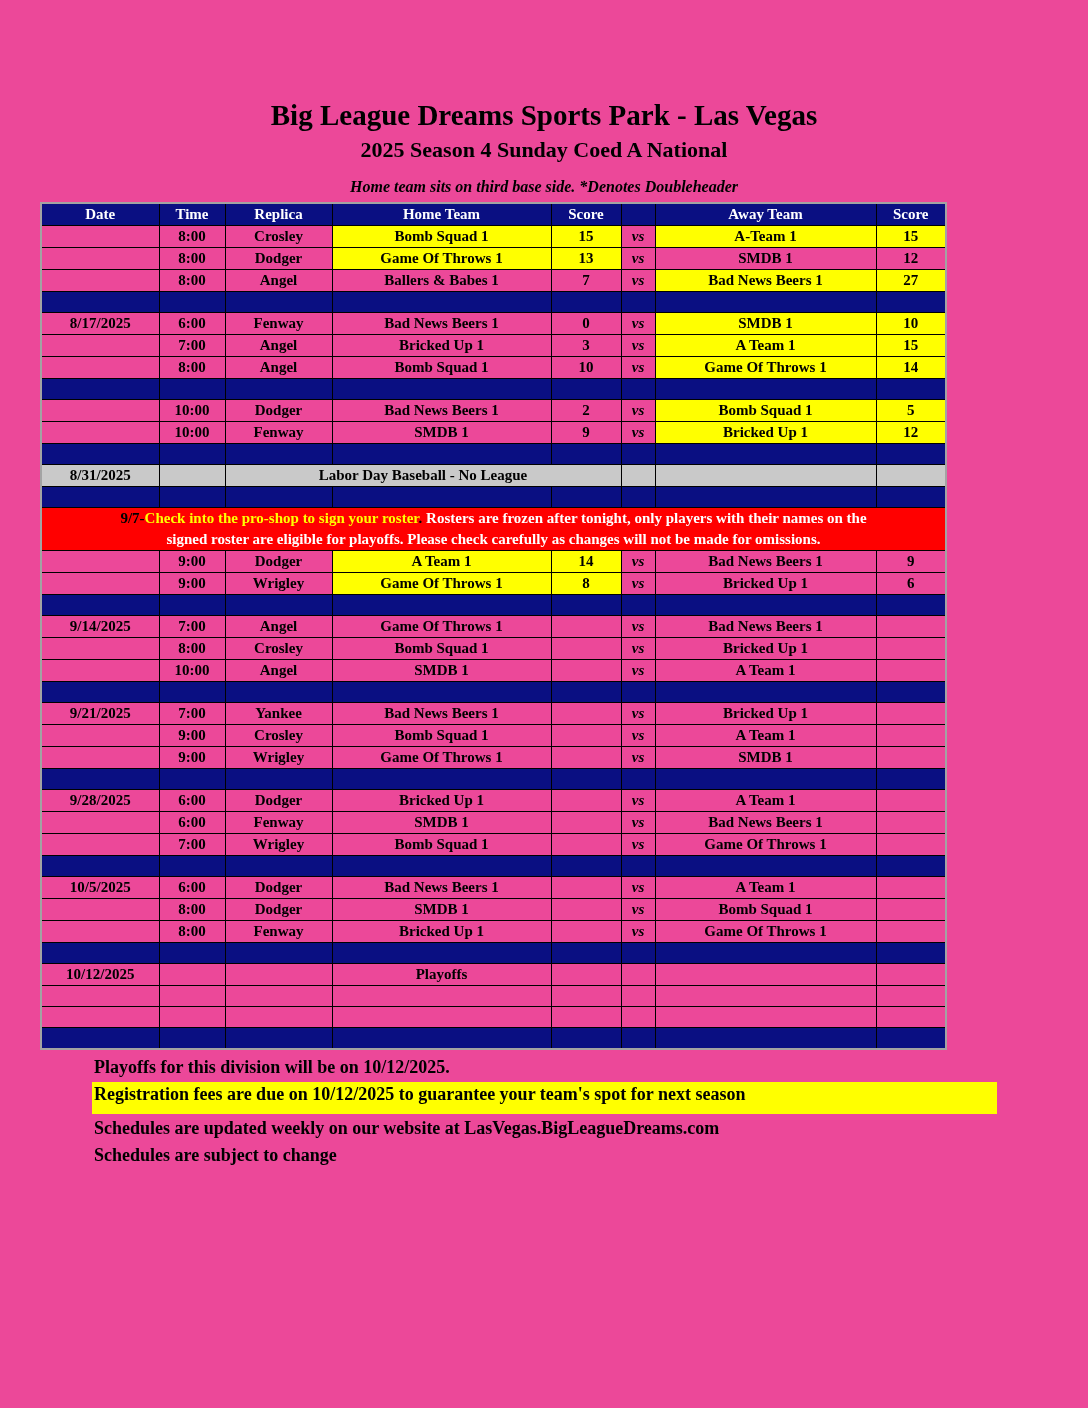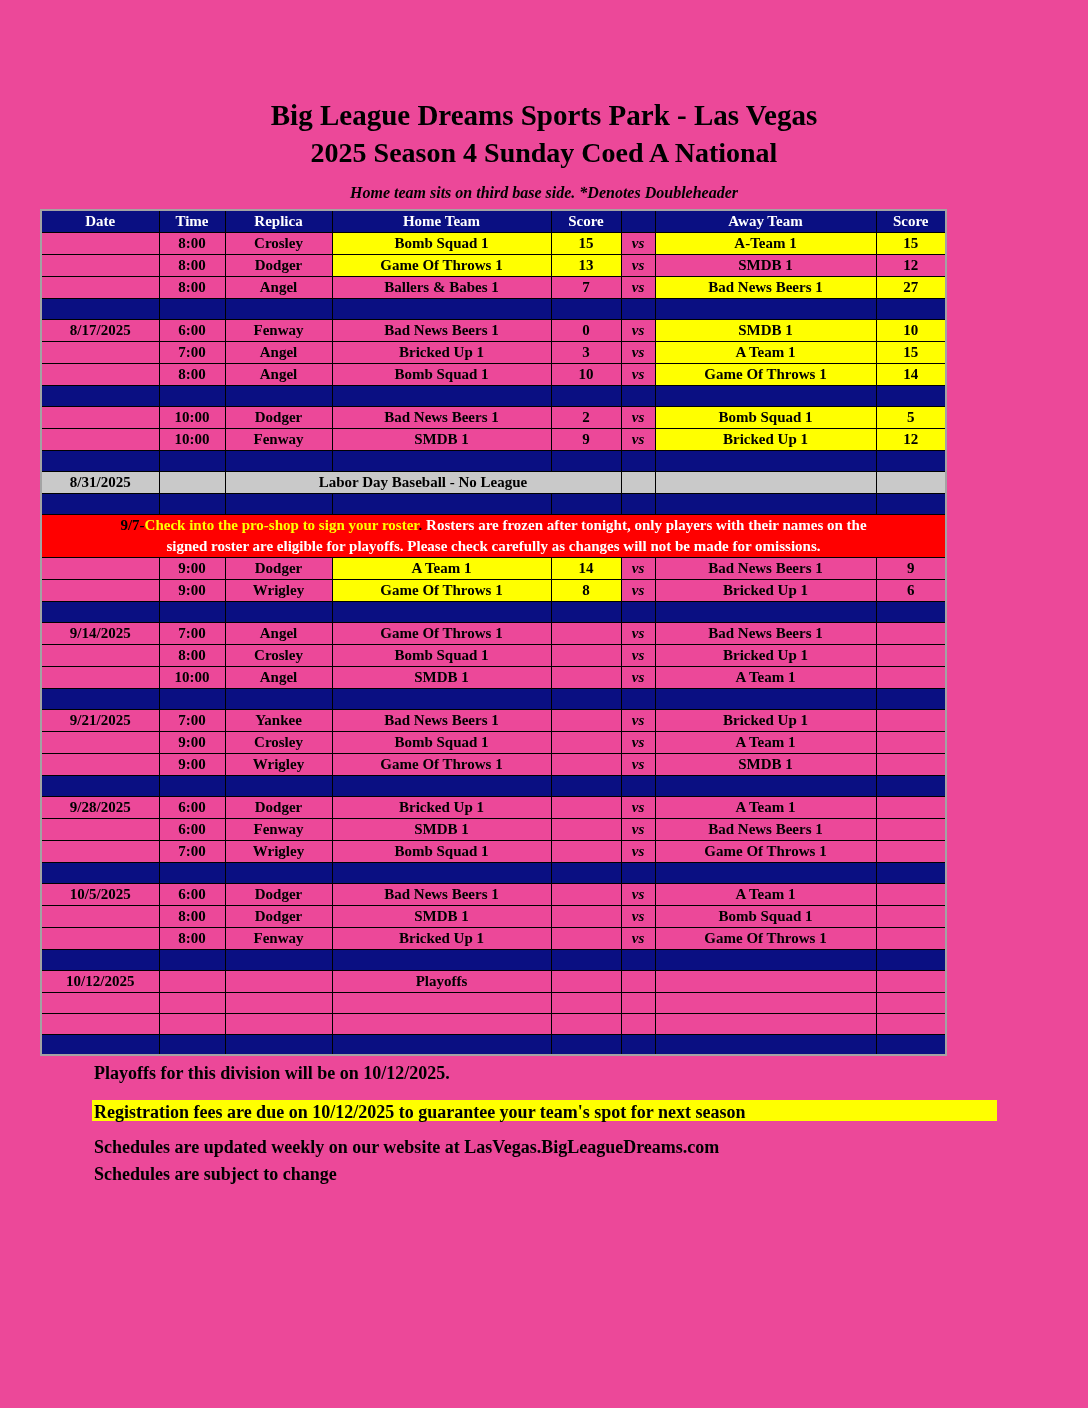--- a/index.html
+++ b/index.html
@@ -3,37 +3,37 @@
 <meta charset="utf-8">
 <style>
   :root{
     --navy:#0a0f82; --yellow:#ffff00; --red:#ff0000; --gray:#c9c9c9;
     --header-text:#ffffff; --notice-text:#ffffff;
   }
   *{box-sizing:border-box;}
   body{margin:0;background:#ffffff;font-family:"Liberation Serif","DejaVu Serif",serif;}
   .page{position:relative;width:1088px;height:1408px;background:#ec4899;overflow:hidden;}
   .title{margin:0;padding-top:100px;text-align:center;font-size:29px;font-weight:bold;color:#000;line-height:1.05;}
-  .subtitle{margin:8px 0 0 0;text-align:center;font-size:28px;font-weight:bold;color:#000;line-height:1.05;}
+  .subtitle{margin:8px 0 0 0;text-align:center;font-size:22px;font-weight:bold;color:#000;line-height:1.05;}
   .note{margin:17px 0 7px 0;text-align:center;font-size:16px;font-weight:bold;font-style:italic;color:#000;line-height:1.05;}
   table.sched{border-collapse:collapse;table-layout:fixed;margin-left:40px;width:905px;border:2px solid #a3a3a3;}
   table.sched td, table.sched th{
     border:1px solid #000;height:21px;padding:0 1px;text-align:center;
     font-size:15px;font-weight:bold;color:#000;white-space:nowrap;overflow:hidden;line-height:21px;
   }
   table.sched th{background:var(--navy);color:var(--header-text);}
   td.sep{background:var(--navy);}
   td.hl{background:var(--yellow);}
   td.gray{background:var(--gray);}
   td.c-vs{font-style:italic;font-size:13px;}
   td.notice{background:var(--red);height:43px;line-height:21px;font-size:15px;}
   .np{color:#000;} .nh{color:var(--yellow);} .nw{color:var(--notice-text);}
   .footer{margin-left:92px;width:905px;margin-top:4px;}
   .fline{font-size:18px;font-weight:bold;color:#000;line-height:27px;height:27px;white-space:nowrap;padding-left:2px;}
-  .fline.hl-line{background:var(--yellow);height:21px;line-height:25px;margin:13px 0;}
+  .fline.hl-line{background:var(--yellow);height:32px;line-height:25px;margin:1px 0;}
 </style>
 </head>
 <body>
 
 <div class="page">
   <h1 class="title">Big League Dreams Sports Park - Las Vegas</h1>
   <h2 class="subtitle">2025 Season 4 Sunday Coed A National</h2>
   <div class="note">Home team sits on third base side.  *Denotes Doubleheader</div>
 
   <table class="sched">

